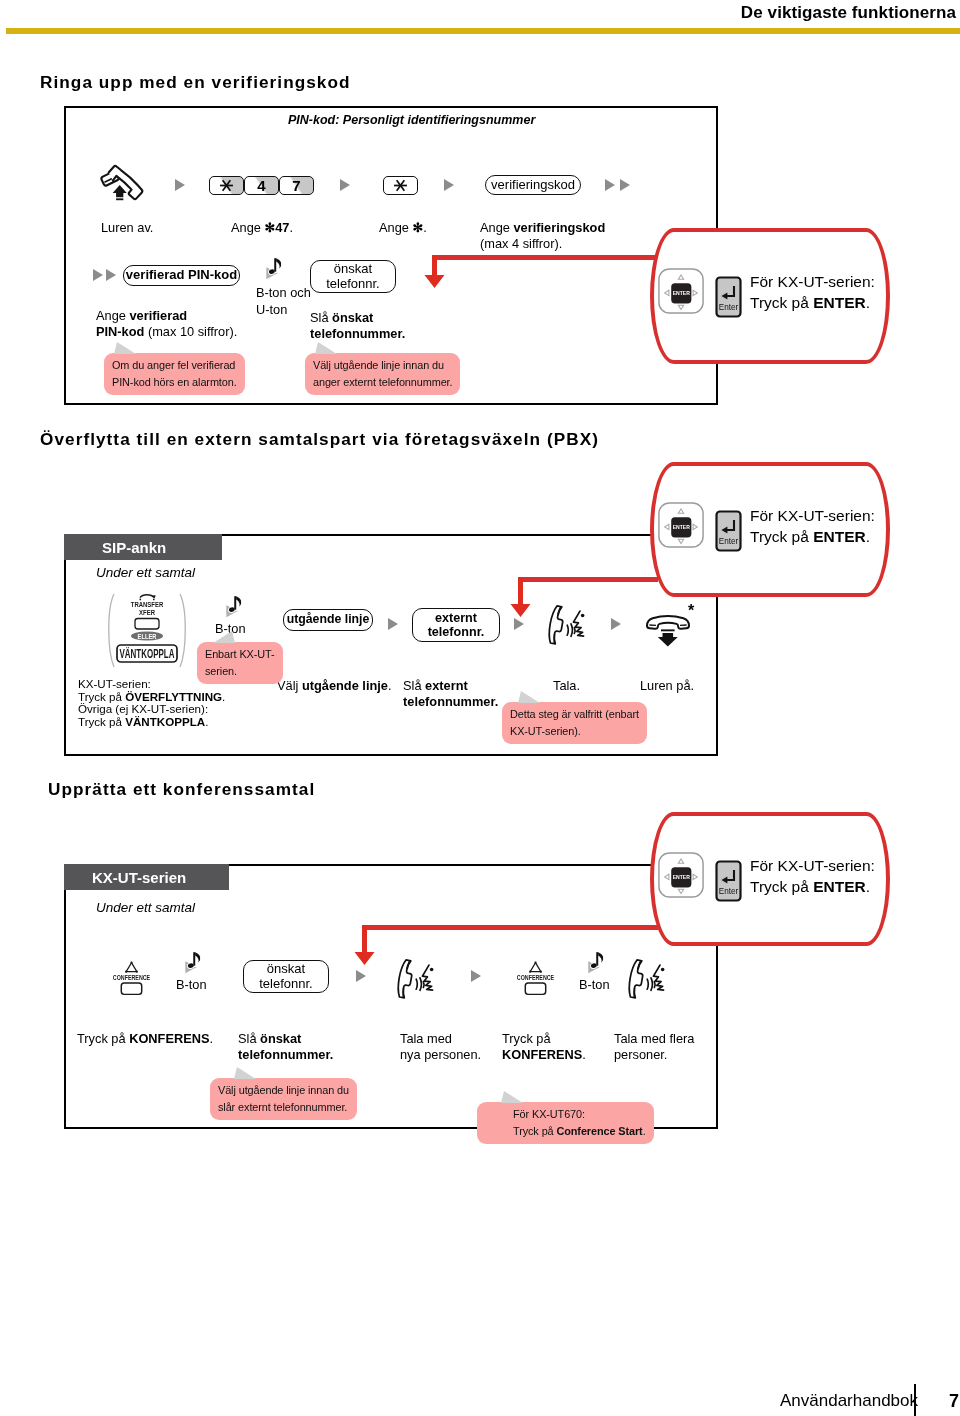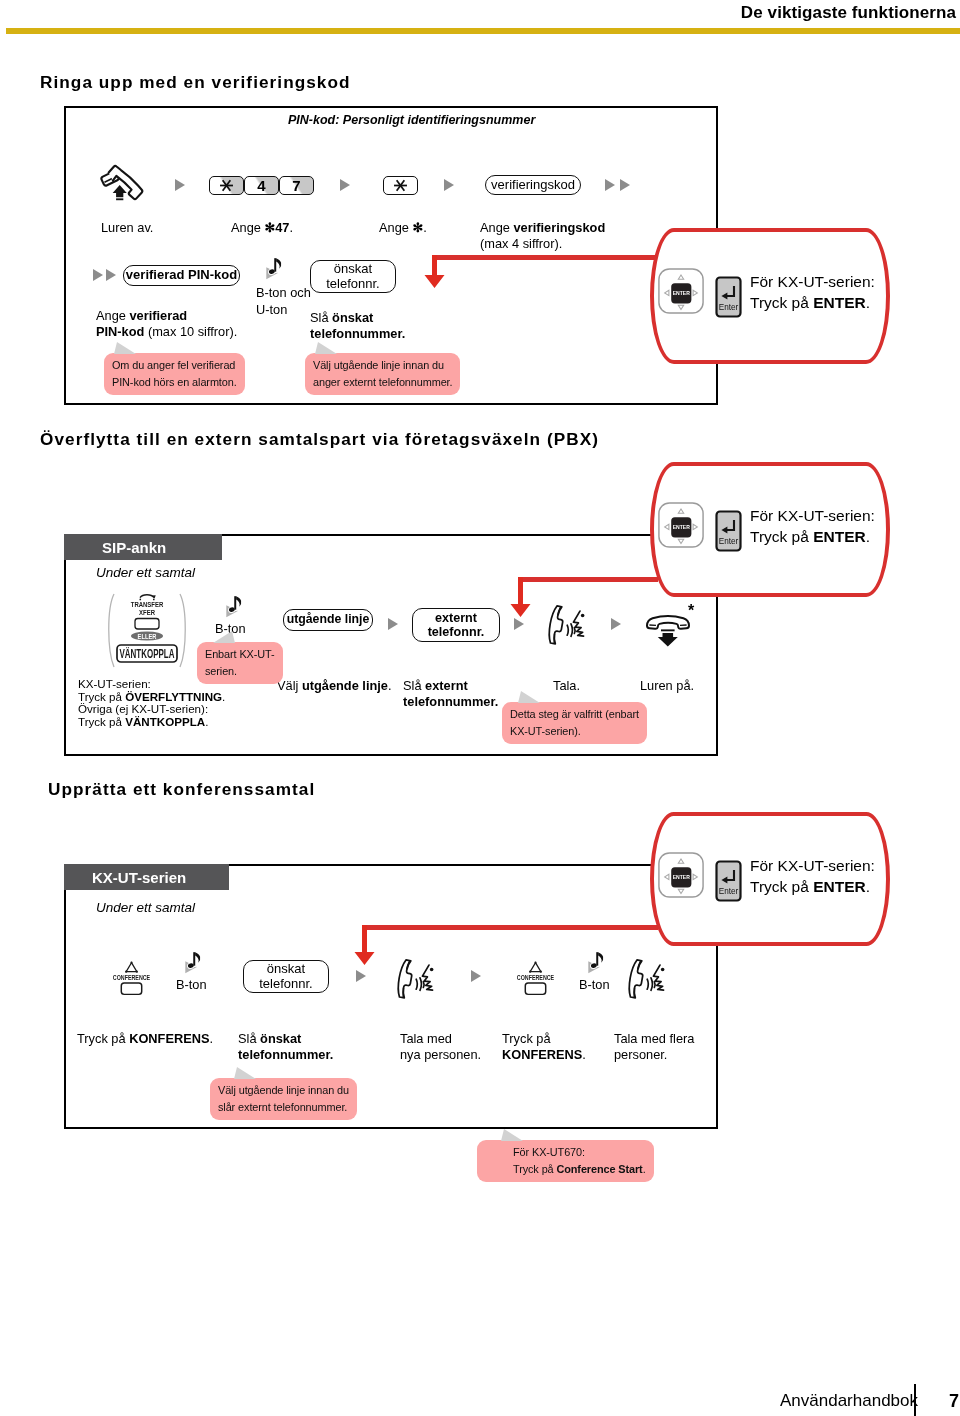--- a/index.html
+++ b/index.html
@@ -412,21 +412,21 @@
   <div class="cap" style="left:400px;top:1031px;"><span>Tala med</span><br><span>nya personen.</span></div>
   <div class="cap" style="left:502px;top:1031px;"><span>Tryck på</span><br><b>KONFERENS</b><span>.</span></div>
   <div class="cap" style="left:614px;top:1031px;"><span>Tala med flera</span><br><span>personer.</span></div>
 
   <div class="bub" style="left:210px;top:1078px;">
     <span>Välj utgående linje innan du</span><br><span>slår externt telefonnummer.</span>
     <svg class="abs" style="left:24px;top:-11px;" width="24" height="12" viewBox="0 0 24 12">
         <path d="M0 12 L22 12 L3 0 Z" fill="#d2d2d2"></path>
       </svg>
   </div>
-  <div class="bub" style="left:477px;top:1140px;padding-left:36px;">
+  <div class="bub" style="left:477px;top:1102px;padding-left:36px;">
     <span>För KX-UT670:</span><br><span>Tryck på </span><b>Conference Start</b><span>.</span>
     <svg class="abs" style="left:24px;top:-11px;" width="24" height="12" viewBox="0 0 24 12">
         <path d="M0 12 L22 12 L3 0 Z" fill="#d2d2d2"></path>
       </svg>
   </div>
 
   <div class="redline" style="left:364px;top:925px;width:294px;height:4.5px;"></div>
   <div class="abs" style="left:352px;top:925px;">
     <svg width="26" height="42" viewBox="0 0 26 42">
         <path d="M10 0 h5 v27 h7.5 L12.5 40 L2.5 27 h7.5 Z" fill="#E02B20"></path>

